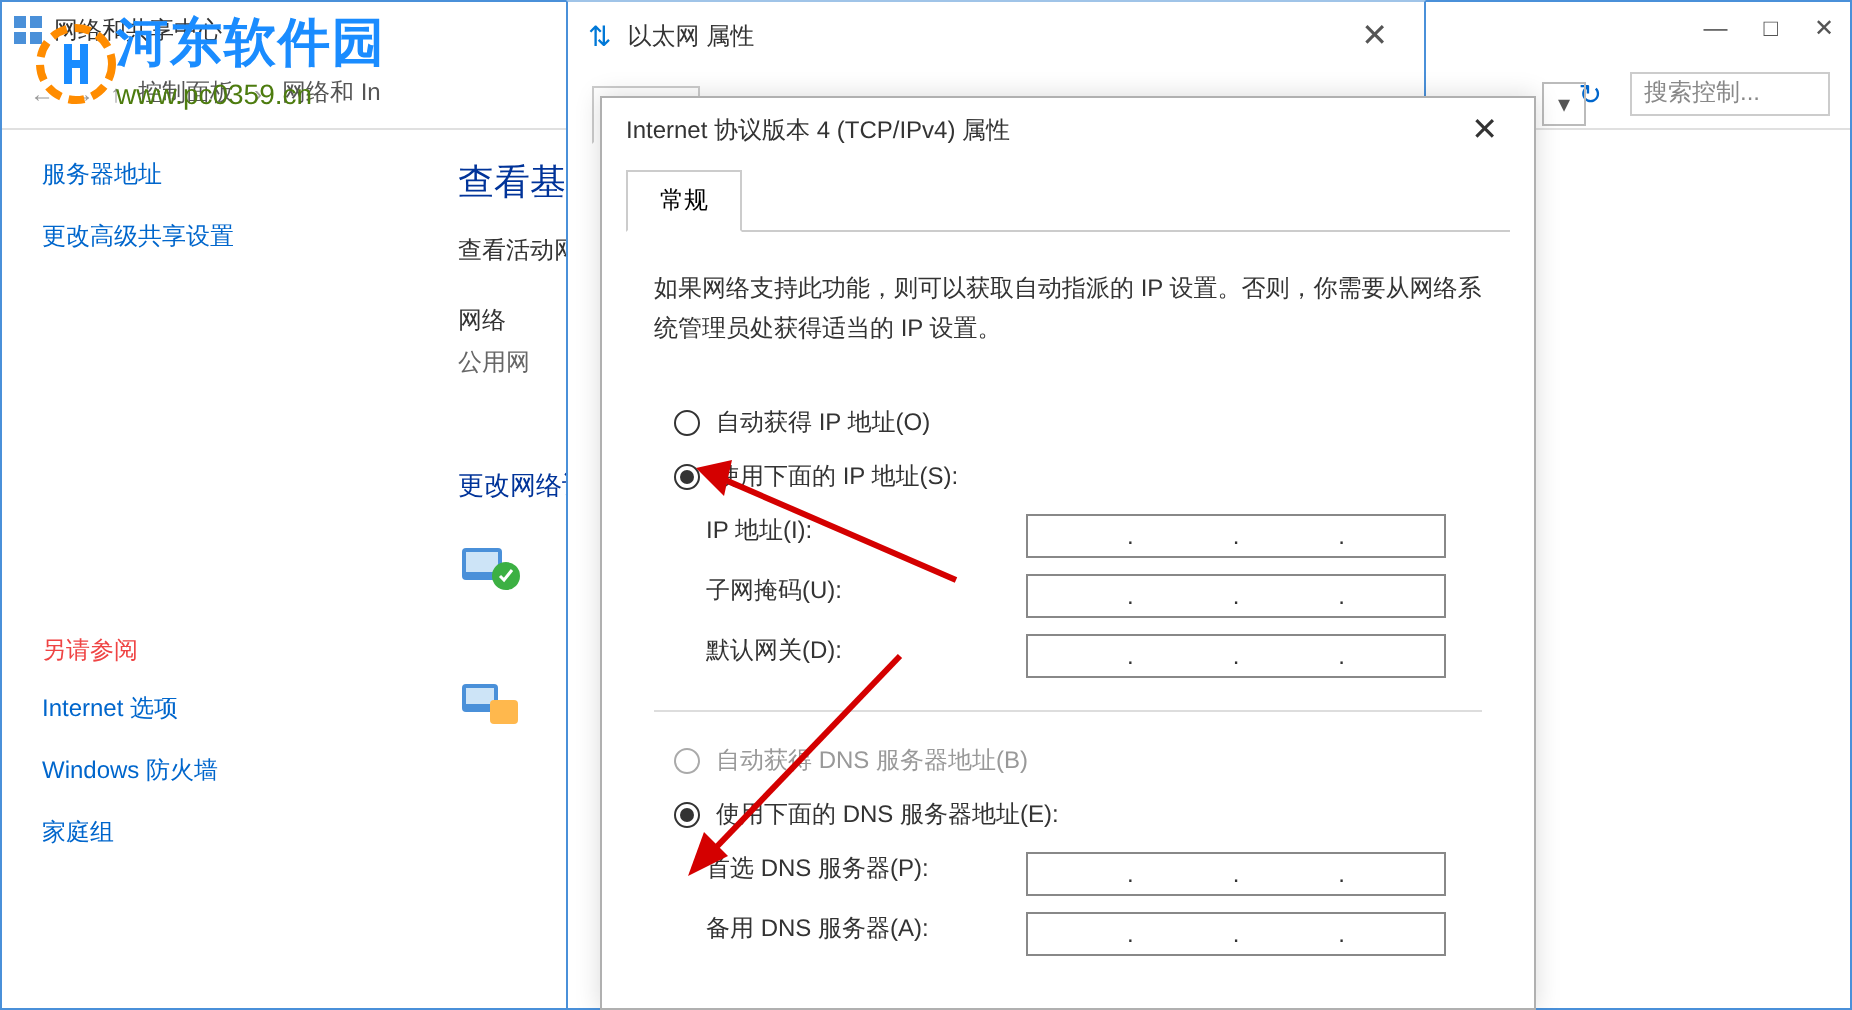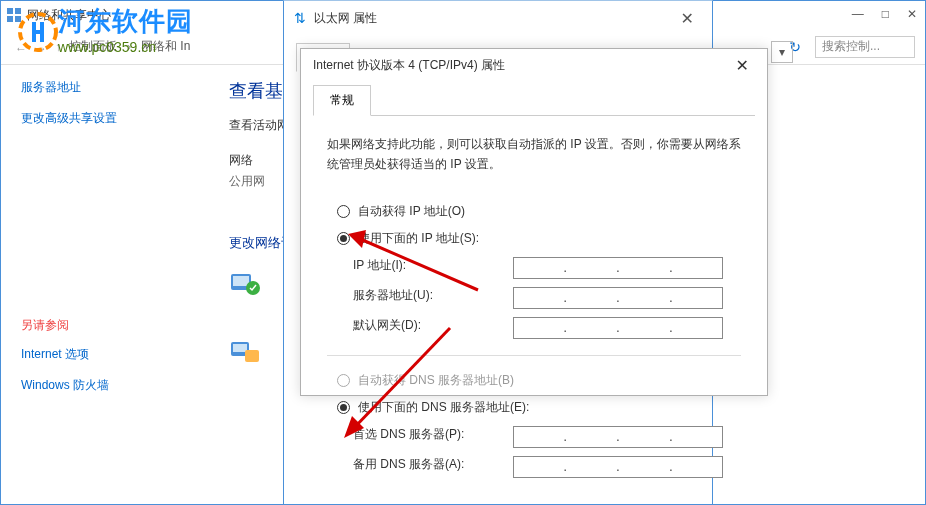--- a/index.html
+++ b/index.html
@@ -41,21 +41,21 @@
 
 
 .eth-dlg{position:absolute;top:0;left:283px;width:430px;height:505px;background:#fff;border:1px solid #4a90d9;border-top:1px solid #a0c4e8}
 .eth-title{height:34px;display:flex;align-items:center;padding:0 10px;color:#333;font-size:13px}
 .eth-title .icon{margin-right:8px;color:#0078d7;font-size:14px}
 .eth-close{margin-left:auto;color:#555;font-size:16px;cursor:pointer;padding:0 8px}
 .eth-tab{margin:8px 12px 0;border-bottom:1px solid #ccc;display:flex}
 .eth-tab .tab{padding:5px 14px;border:1px solid #ccc;border-bottom:1px solid #fff;margin-bottom:-1px;background:#fff;cursor:pointer}
 
 
-.ipv4-dlg{position:absolute;top:48px;left:300px;width:468px;height:348px;background:#fff;border:1px solid #b0b0b0;box-shadow:0 0 12px rgba(0,0,0,0.15)}
+.ipv4-dlg{position:absolute;top:48px;left:300px;width:468px;height:457px;background:#fff;border:1px solid #b0b0b0;box-shadow:0 0 12px rgba(0,0,0,0.15)}
 .ipv4-title{height:32px;display:flex;align-items:center;padding:0 12px;color:#333;font-size:13px}
 .ipv4-title .x{margin-left:auto;color:#333;font-size:16px;cursor:pointer;padding:0 6px}
 .ipv4-tabrow{margin:4px 12px 0;border-bottom:1px solid #ccc;display:flex}
 .ipv4-tabrow .tab{padding:6px 16px;border:1px solid #ccc;border-bottom:1px solid #fff;margin-bottom:-1px;background:#fff}
 .ipv4-pane{padding:18px 26px}
 .ipv4-desc{color:#333;line-height:1.7;margin-bottom:28px}
 .radio-row{display:flex;align-items:center;margin:10px 0 10px 10px}
 .radio{width:13px;height:13px;border:1px solid #333;border-radius:50%;margin-right:8px;position:relative;display:inline-block;cursor:pointer}
 .radio.checked::after{content:"";position:absolute;top:2px;left:2px;width:7px;height:7px;background:#333;border-radius:50%}
 .radio.disabled{border-color:#aaa}
@@ -107,20 +107,21 @@
   </div>
   <div class="combo-right">▾</div>
   <div class="bg-body">
     <div class="bg-left">
       <a class="lnk">服务器地址</a>
       <a class="lnk">更改高级共享设置</a>
       <div class="sect">
         <div class="sect-title">另请参阅</div>
         <a class="lnk">Internet 选项</a>
         <a class="lnk">Windows 防火墙</a>
+        <a class="lnk">家庭组</a>
       </div>
     </div>
     <div class="bg-mid">
       <h2>查看基本</h2>
       <div class="sub">查看活动网</div>
       <div class="net-label">网络</div>
       <div class="net-sub">公用网</div>
       <div class="change">更改网络设</div>
       <div class="icon-box">
         <svg width="32" height="28">
@@ -187,21 +188,21 @@
     </div>
     <div class="field-row">
       <span class="field-label">IP 地址(I):</span>
       <span class="ip-input">
           <span class="dot">.</span>
           <span class="dot">.</span>
           <span class="dot">.</span>
         </span>
     </div>
     <div class="field-row">
-      <span class="field-label">服务器地址(U):</span>
+      <span class="field-label">子网掩码(U):</span>
       <span class="ip-input">
           <span class="dot">.</span>
           <span class="dot">.</span>
           <span class="dot">.</span>
         </span>
     </div>
     <div class="field-row">
       <span class="field-label">默认网关(D):</span>
       <span class="ip-input">
           <span class="dot">.</span>

